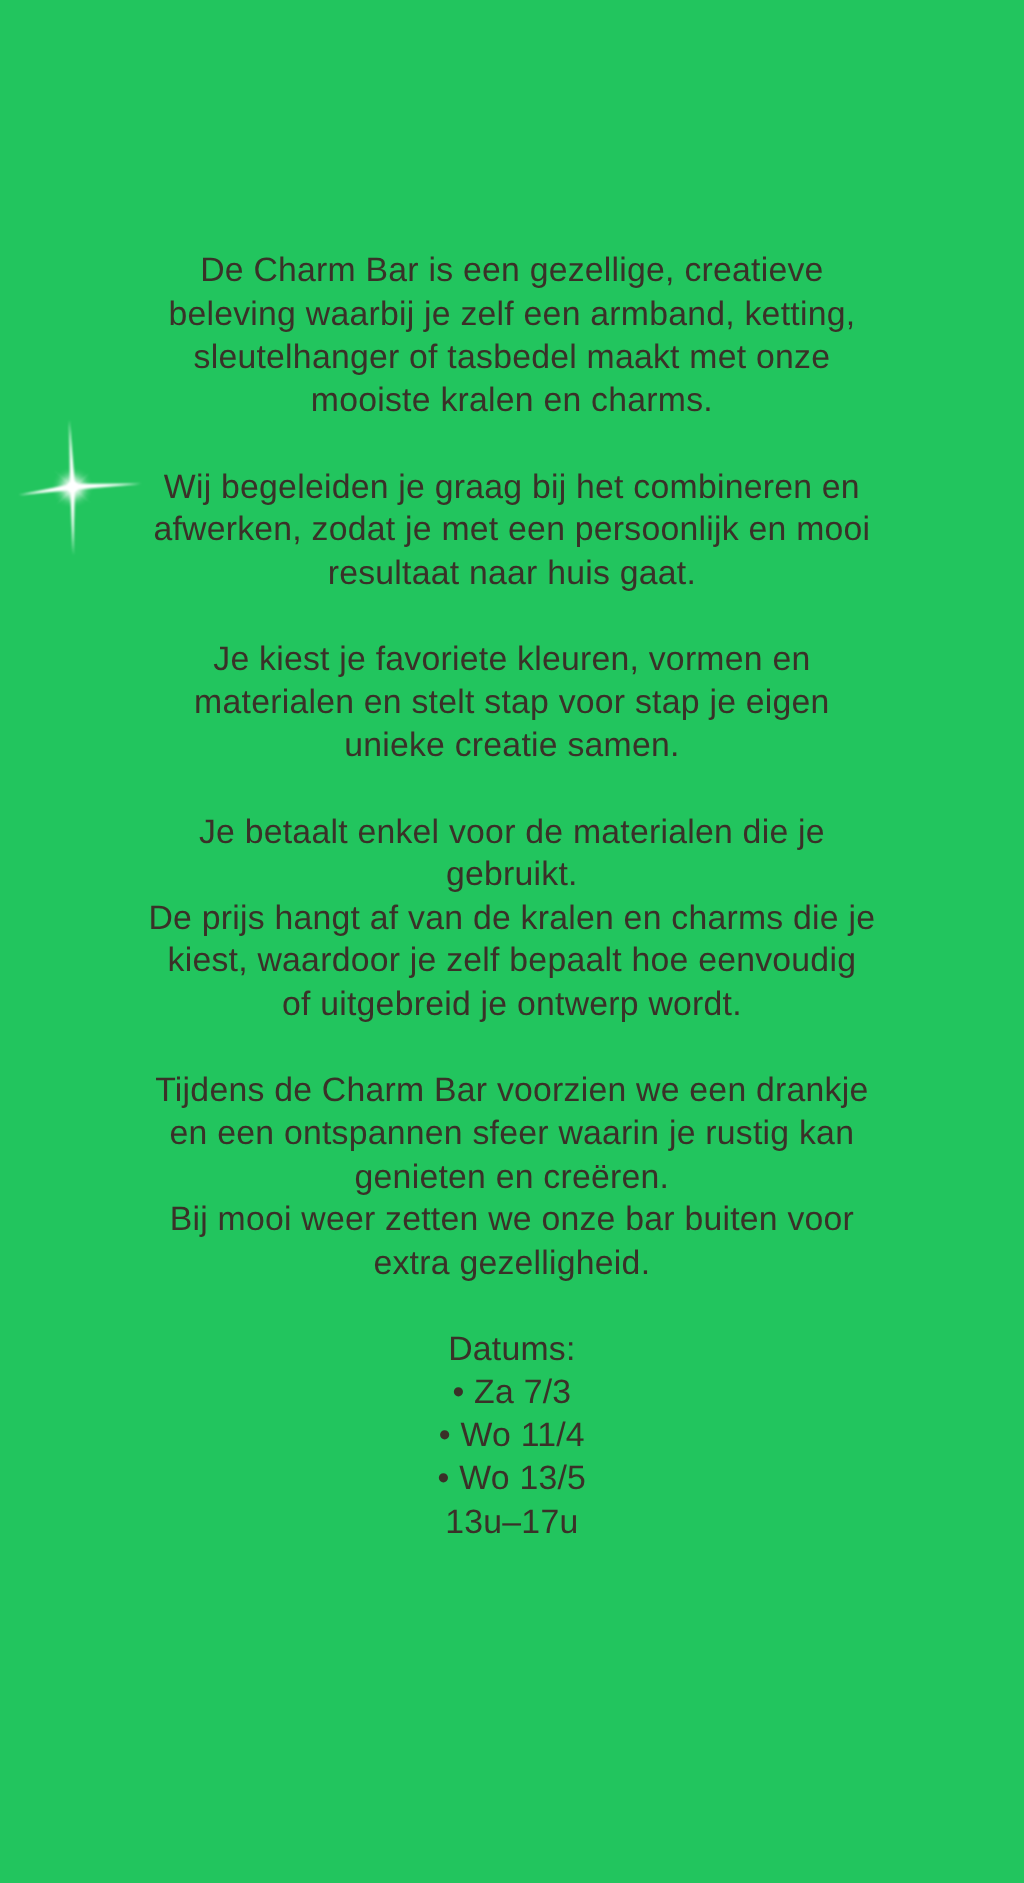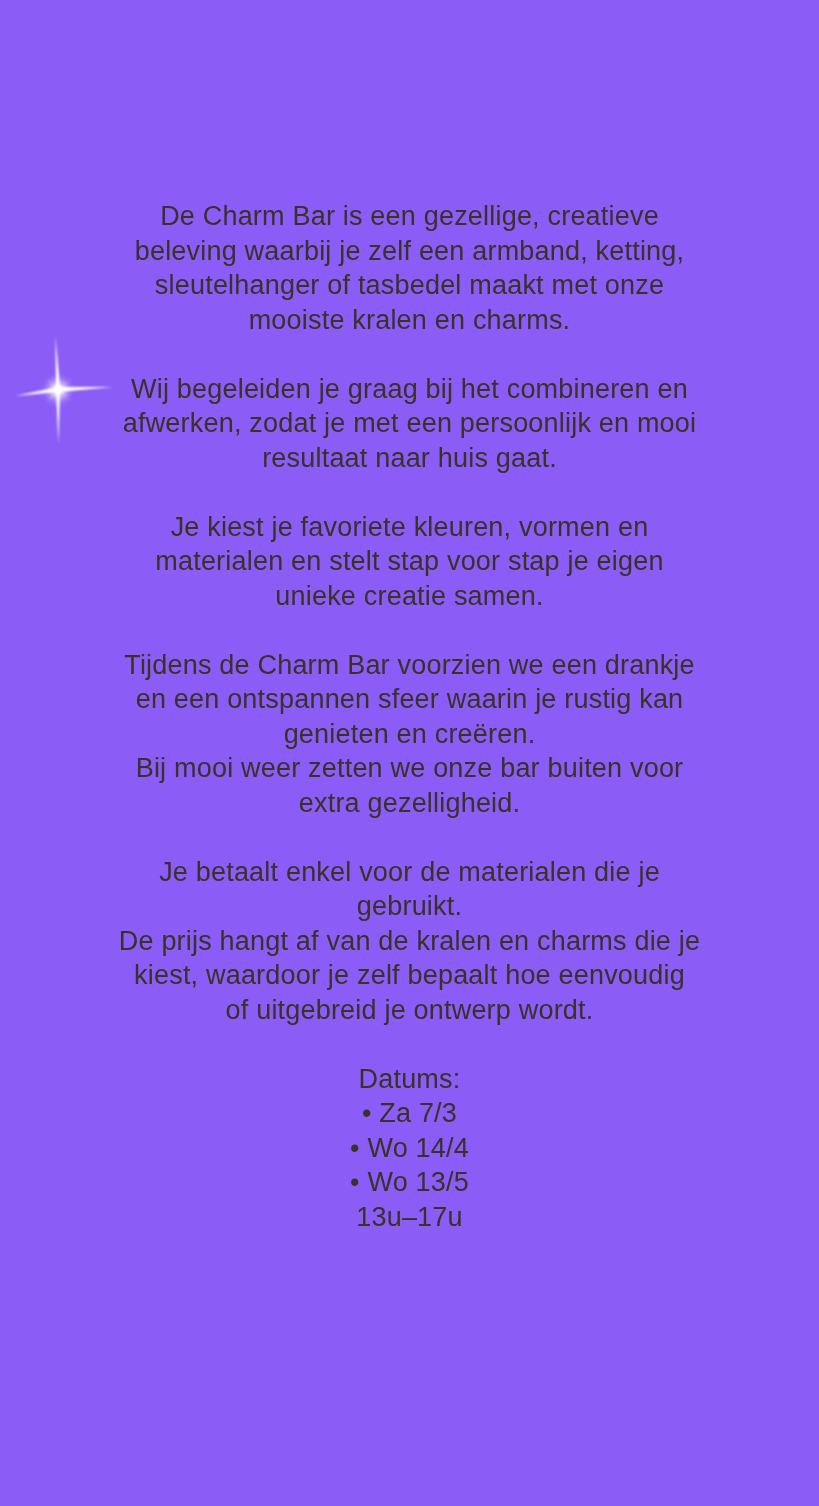--- a/index.html
+++ b/index.html
@@ -5,21 +5,21 @@
   html, body {
     margin: 0;
     padding: 0;
     background: #ECDBA0;
   }
   .poster {
     position: relative;
     width: 819px;
     height: 1506px;
     margin: 0 auto;
-    background: #8b5cf6;
+    background: #22c55e;
     overflow: hidden;
     font-family: "Liberation Sans", "DejaVu Sans", sans-serif;
   }
   .sparkle {
     position: absolute;
     left: 5px;
     top: 330px;
     width: 112px;
     height: 118px;
     pointer-events: none;
@@ -74,30 +74,30 @@
     <p>De Charm Bar is een gezellige, creatieve
 beleving waarbij je zelf een armband, ketting,
 sleutelhanger of tasbedel maakt met onze
 mooiste kralen en charms.</p>
     <p>Wij begeleiden je graag bij het combineren en
 afwerken, zodat je met een persoonlijk en mooi
 resultaat naar huis gaat.</p>
     <p>Je kiest je favoriete kleuren, vormen en
 materialen en stelt stap voor stap je eigen
 unieke creatie samen.</p>
+    <p>Je betaalt enkel voor de materialen die je
+gebruikt.
+De prijs hangt af van de kralen en charms die je
+kiest, waardoor je zelf bepaalt hoe eenvoudig
+of uitgebreid je ontwerp wordt.</p>
     <p>Tijdens de Charm Bar voorzien we een drankje
 en een ontspannen sfeer waarin je rustig kan
 genieten en creëren.
 Bij mooi weer zetten we onze bar buiten voor
 extra gezelligheid.</p>
-    <p>Je betaalt enkel voor de materialen die je
-gebruikt.
-De prijs hangt af van de kralen en charms die je
-kiest, waardoor je zelf bepaalt hoe eenvoudig
-of uitgebreid je ontwerp wordt.</p>
     <p>Datums:
 • Za 7/3
-• Wo 14/4
+• Wo 11/4
 • Wo 13/5
 13u–17u</p>
   </div>
 
 </div>
 
 </body></html>

